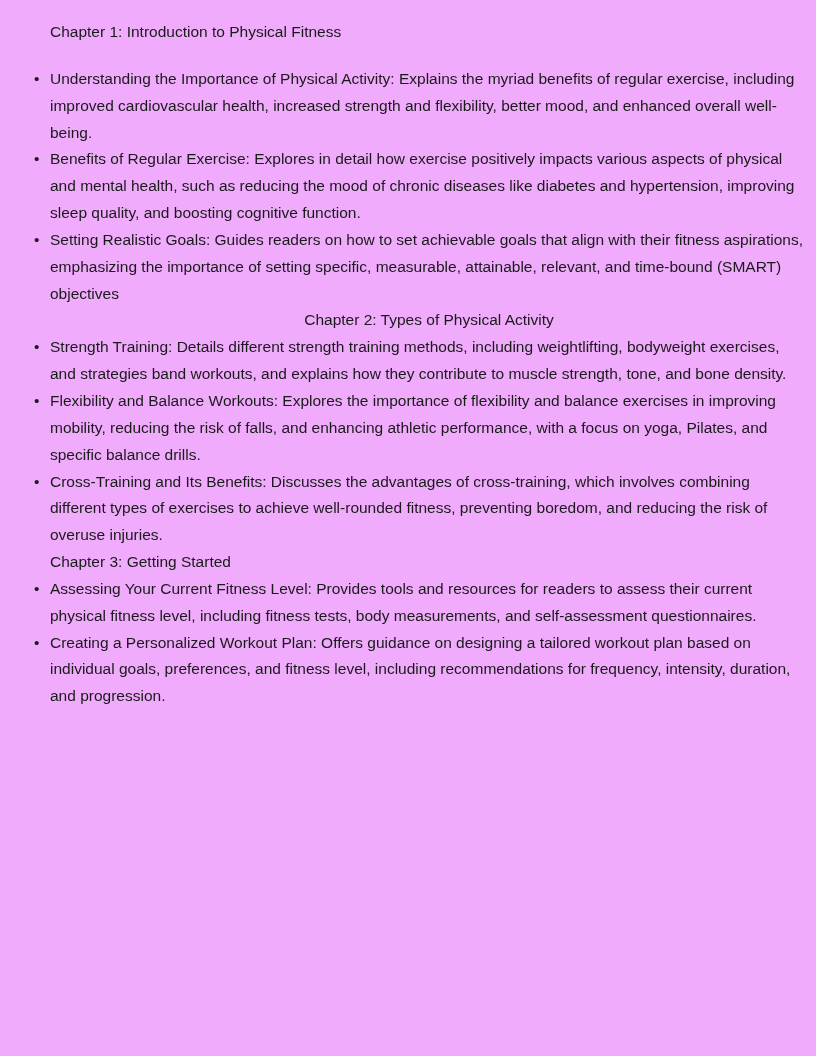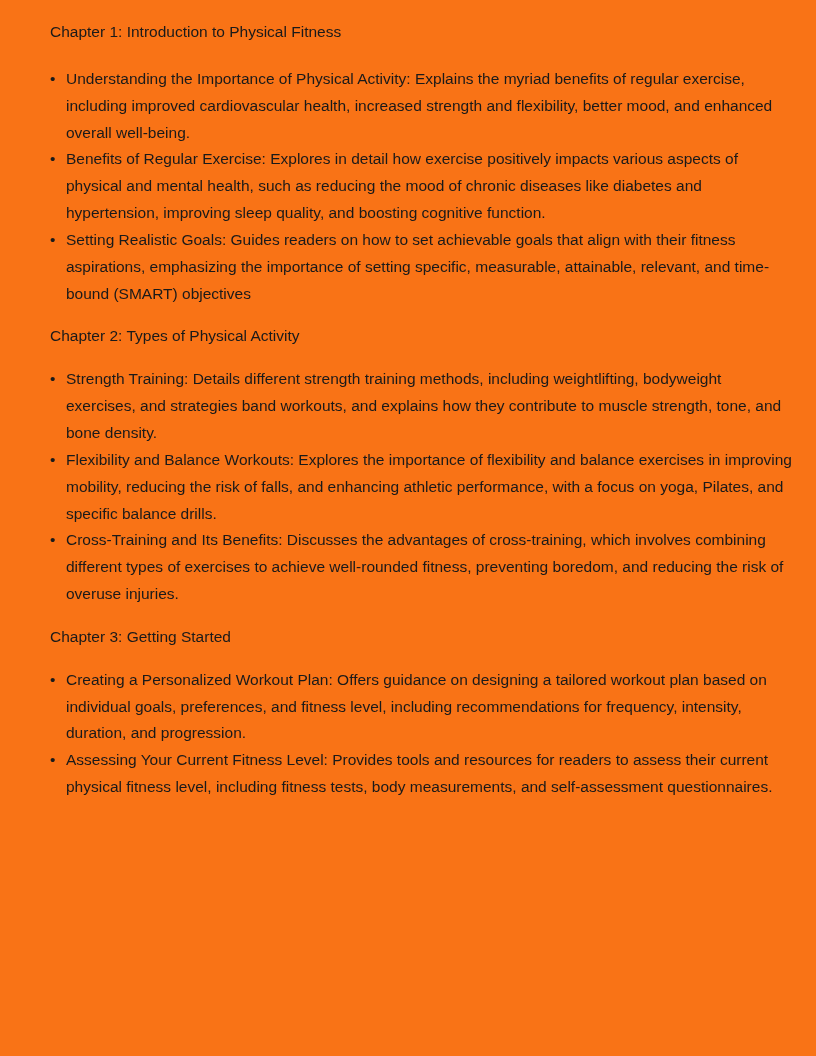--- a/index.html
+++ b/index.html
@@ -4,41 +4,41 @@
 <style>
   html, body {
     margin: 0;
     padding: 0;
     background: #ffffff;
   }
   .page {
     position: relative;
     width: 816px;
     height: 1056px;
-    background: #f97316;
+    background: #f0abfc;
     overflow: hidden;
     font-family: "Liberation Sans", "DejaVu Sans", sans-serif;
     font-size: 15.5px;
     line-height: 26.85px;
     color: #1a1a1a;
   }
   .content {
     padding: 19px 8px 0 50px;
   }
   p.chapter {
     margin: 0;
   }
   p.chapter.first {
     margin-bottom: 20px;
   }
-  .indent-c2 { margin-left: 98px; }
+  .indent-c2 { margin-left: 98px; text-align: center; }
   .indent-c3 { margin-left: 43px; }
   .indent-c4 { margin-left: 123px; }
   ul.bullets {
-    margin: 16px;
+    margin: 0;
     padding: 0;
     list-style: none;
   }
   ul.bullets li {
     position: relative;
     margin: 0;
   }
   ul.bullets li::before {
     content: "\2022";
     position: absolute;
@@ -66,20 +66,20 @@
 
     <ul class="bullets">
       <li>Strength Training: Details different strength training methods, including weightlifting, bodyweight exercises, and strategies band workouts, and explains how they contribute to muscle strength, tone, and bone density.</li>
       <li>Flexibility and Balance Workouts: Explores the importance of flexibility and balance exercises in improving mobility, reducing the risk of falls, and enhancing athletic performance, with a focus on yoga, Pilates, and specific balance drills.</li>
       <li>Cross-Training and Its Benefits: Discusses the advantages of cross-training, which involves combining different types of exercises to achieve well-rounded fitness, preventing boredom, and reducing the risk of overuse injuries.</li>
     </ul>
 
     <p class="chapter indent-c3">Chapter 3: Getting Started</p>
 
     <ul class="bullets">
+      <li>Assessing Your Current Fitness Level: Provides tools and resources for readers to assess their current physical fitness level, including fitness tests, body measurements, and self-assessment questionnaires.</li>
       <li>Creating a Personalized Workout Plan: Offers guidance on designing a tailored workout plan based on individual goals, preferences, and fitness level, including recommendations for frequency, intensity, duration, and progression.</li>
-      <li>Assessing Your Current Fitness Level: Provides tools and resources for readers to assess their current physical fitness level, including fitness tests, body measurements, and self-assessment questionnaires.</li>
     </ul>
 
 
 
   </div>
 </div>
 
 </body></html>

